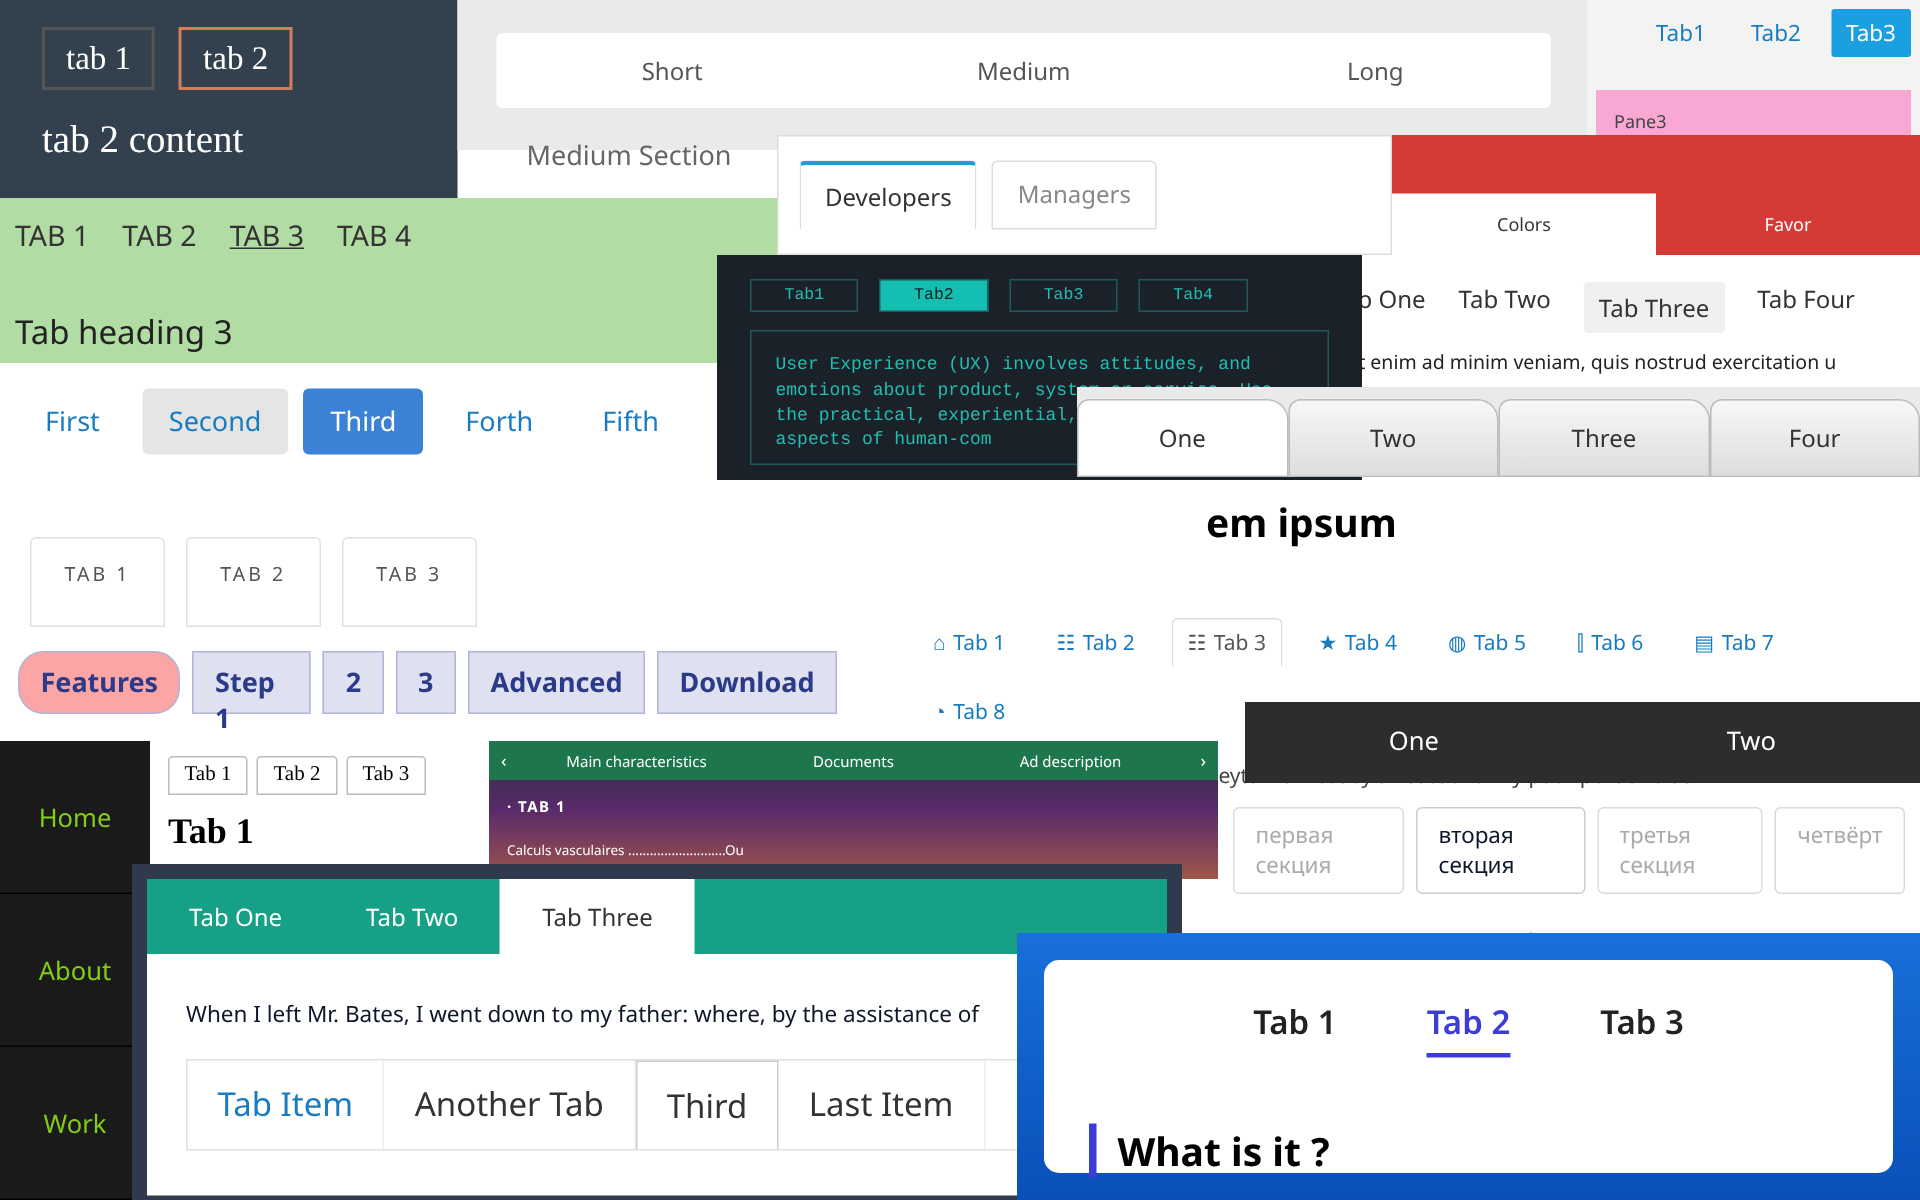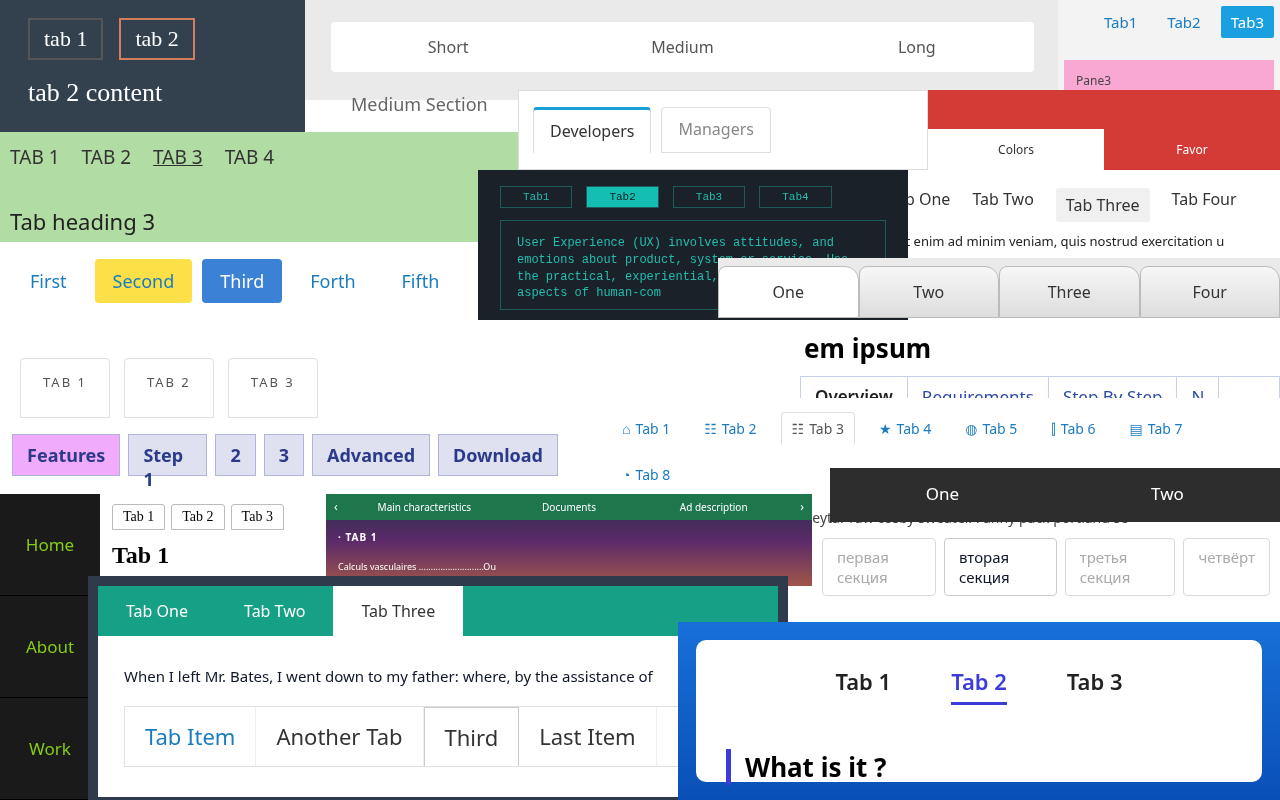--- a/index.html
+++ b/index.html
@@ -44,21 +44,21 @@
 
 
 .g { left: 876px; top: 170px; width: 404px; height: 80px; background: #fff; padding: 18px 20px; color: #333; font-size: 16px; }
 .g .tabs { display: flex; gap: 22px; }
 .g .tab.active { background: #f0f0f0; padding: 6px 10px; border-radius: 3px; }
 .g .desc { margin-top: 10px; font-size: 13px; color: #222; white-space: nowrap; }
 
 
 .h { left: 10px; top: 246px; width: 480px; height: 70px; background: #fff; display: flex; align-items: center; gap: 10px; padding: 0 2px; }
 .h .tab { padding: 10px 18px; color: #1a7cc0; font-size: 18px; }
-.h .tab.pill { background: #fde047; border-radius: 4px; }
+.h .tab.pill { background: #e5e5e5; border-radius: 4px; }
 .h .tab.active { background: #3b82d6; color: #fff; border-radius: 4px; }
 
 
 .i { left: 478px; top: 170px; width: 430px; height: 150px; background: #1b2128; padding: 16px 22px; color: #22bdb0; font-family: "Courier New", monospace; font-size: 12px; }
 .i .tabs { display: flex; gap: 14px; margin-bottom: 12px; }
 .i .tab { border: 1px solid #1e5a5a; padding: 4px 22px; font-size: 11px; }
 .i .tab.active { background: #15beb2; color: #0a2020; }
 .i .body { border: 1px solid #1e5a5a; padding: 14px 16px; height: 90px; overflow: hidden; line-height: 1.4; }
 
 
@@ -80,21 +80,21 @@
 
 .m { left: 596px; top: 398px; width: 684px; height: 90px; background: #fff; padding: 14px 16px; }
 .m .tabs { display: flex; gap: 14px; font-size: 14px; color: #1a7cc0; flex-wrap: wrap; }
 .m .tab { display: flex; align-items: center; gap: 5px; padding: 6px 10px; border-radius: 4px 4px 0 0; }
 .m .tab.active { border: 1px solid #ddd; border-bottom-color: #fff; color: #555; }
 .m .desc { margin-top: 18px; color: #444; font-size: 14px; }
 
 
 .n { left: 0; top: 432px; width: 570px; height: 46px; background: #fff; display: flex; gap: 8px; padding: 2px 12px; }
 .n .tab { background: #dfe0f0; border: 1px solid #b0b4d8; padding: 8px 14px; color: #2c3a8a; font-weight: 700; font-size: 18px; }
-.n .tab.active { background: #f0abfc; }
+.n .tab.active { background: #fca5a5; border-radius: 17px; }
 
 
 .o { left: 830px; top: 468px; width: 450px; height: 54px; background: #2d2d2e; display: flex; color: #fff; font-size: 17px; }
 .o .tab { flex: 1; text-align: center; padding: 14px; }
 
 
 .p { left: 326px; top: 494px; width: 486px; height: 92px; background: linear-gradient(#263246,#5a2a6a,#a0564a); color: #fff; font-size: 10px; position: relative; }
 .p .tabs { background: #1d764c; display: flex; justify-content: space-between; padding: 6px 26px; }
 .p .tab { flex:1; text-align:center; }
 .p .arrow { position: absolute; top: 4px; font-size: 12px; }
@@ -226,26 +226,20 @@
 </div>
 
 <div class="panel k">
   <div class="tab">TAB 1</div>
   <div class="tab">TAB 2</div>
   <div class="tab">TAB 3</div>
 </div>
 
 <div class="panel l">
   <div class="heading">em ipsum</div>
-  <div class="tabs">
-    <div class="tab active">Overview</div>
-    <div class="tab">Requirements</div>
-    <div class="tab">Step By Step</div>
-    <div class="tab">N</div>
-  </div>
 </div>
 
 <div class="panel m">
   <div class="tabs">
     <div class="tab">
         <span>⌂</span>
         <span>Tab 1</span>
       </div>
     <div class="tab">
         <span>☷</span>

